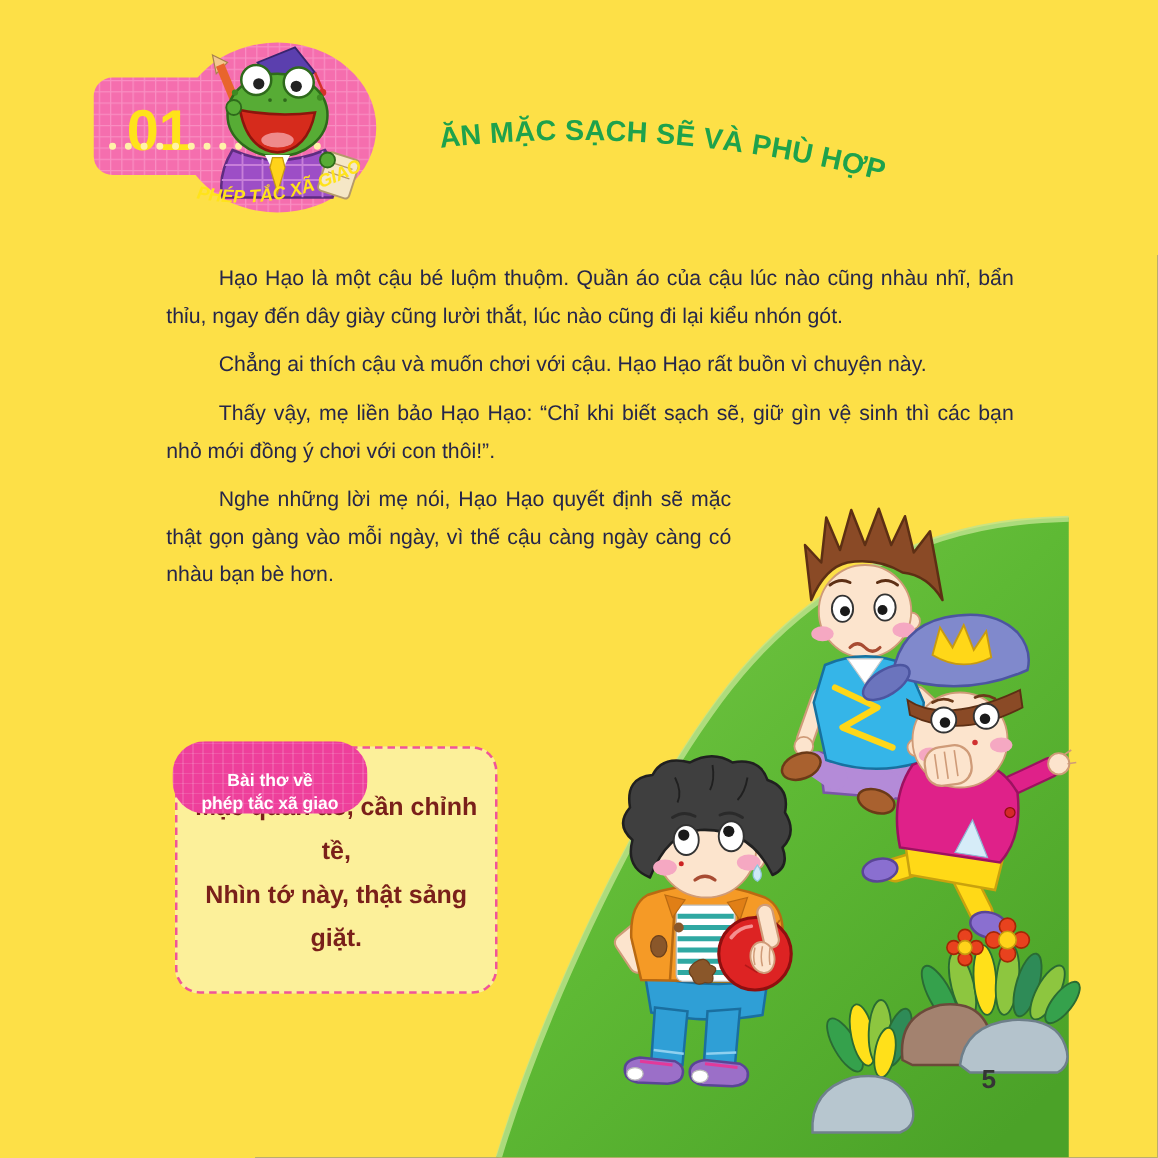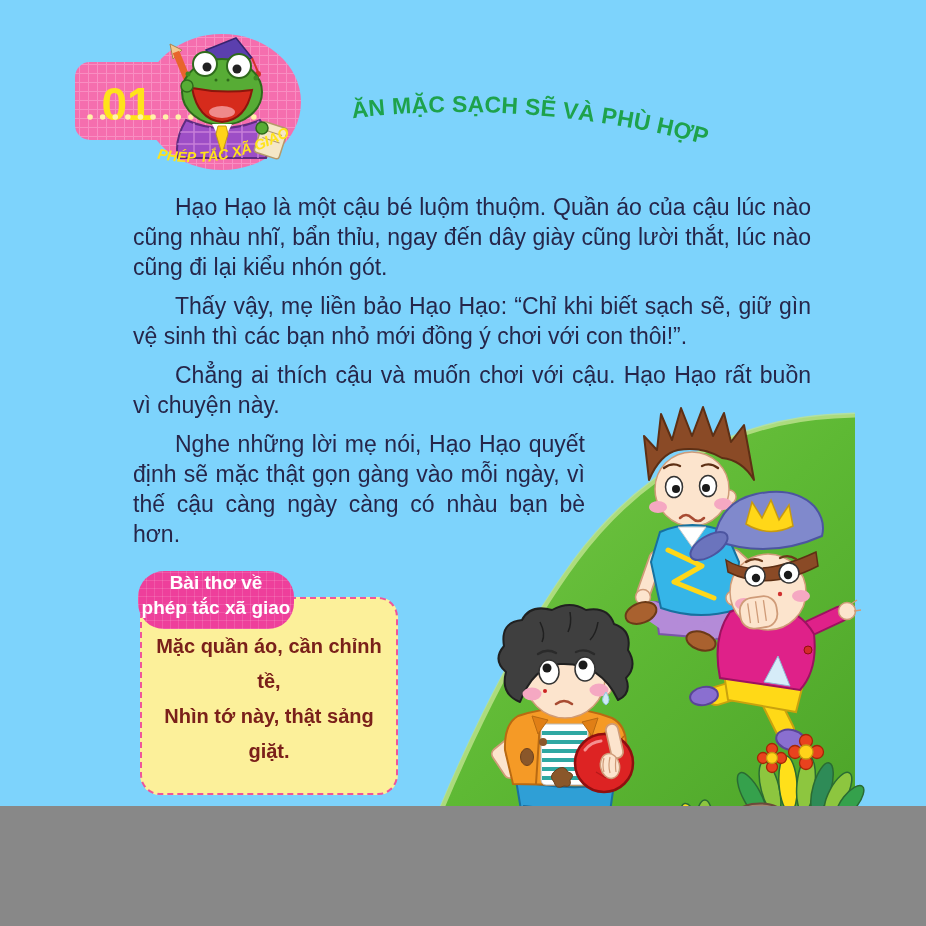--- a/index.html
+++ b/index.html
@@ -1,35 +1,35 @@
 <!DOCTYPE html>
 <html><head>
 <meta charset="utf-8">
 <style>
   html,body{margin:0;padding:0;background:#888;}
-  .page{position:relative;width:926px;height:806px;background:#7dd3fc;overflow:hidden;
+  .page{position:relative;width:926px;height:926px;background:#fde047;overflow:hidden;
         font-family:"Liberation Sans",sans-serif;margin:0 auto;}
   .art{position:absolute;left:0;top:0;width:926px;height:926px;z-index:1;pointer-events:none;}
   .badge-svg{position:absolute;left:70px;top:28px;z-index:2;}
   .title-svg{position:absolute;left:312px;top:76px;z-index:2;}
-  .story{position:absolute;left:133px;top:192px;width:678px;z-index:2;
-         color:#26264a;font-size:23px;line-height:30px;text-align:justify;}
+  .story{position:absolute;left:133px;top:208px;width:678px;z-index:2;
+         color:#26264a;font-size:17px;line-height:30px;text-align:justify;}
   .story p{margin:0 0 9px 0;text-indent:42px;}
   .story p.narrow{width:452px;text-align:justify;}
   .poem-box{position:absolute;left:140px;top:597px;width:258px;height:198px;z-index:3;
             background:#fcf09a;border:2px dashed #f0549a;border-radius:20px;box-sizing:border-box;}
   .poem-lines{margin-top:30px;text-align:center;font-weight:bold;font-size:20px;
               line-height:35px;color:#7a201a;}
   .poem-lines p{margin:0;}
-  .poem-label{position:absolute;left:138px;top:571px;width:156px;height:58px;z-index:4;
+  .poem-label{position:absolute;left:138px;top:593px;width:156px;height:58px;z-index:4;
               background-color:#ee3f9b;
               background-image:repeating-linear-gradient(0deg,rgba(255,255,255,.13) 0 1px,transparent 1px 8px),
                                repeating-linear-gradient(90deg,rgba(255,255,255,.13) 0 1px,transparent 1px 8px);
-              border-radius:26px;color:#fff;font-weight:bold;font-size:19px;line-height:1.3;
-              display:flex;flex-direction:column;align-items:center;justify-content:flex-start;text-align:center;}
+              border-radius:26px;color:#fff;font-weight:bold;font-size:14px;line-height:1.3;
+              display:flex;flex-direction:column;align-items:center;justify-content:flex-end;text-align:center;}
   .page-num{position:absolute;left:776px;top:852px;width:30px;z-index:5;text-align:center;
             font-size:21px;font-weight:bold;color:#353535;}
 </style>
 </head>
 <body>
 
 <div class="page">
 
   <svg class="art" viewBox="0 0 926 926" aria-hidden="true">
     <defs>
@@ -246,22 +246,22 @@
     <defs>
         <path id="titleArc" d="M 12 46 Q 212 16 422 76" fill="none"></path>
       </defs>
     <text font-family="Liberation Sans, sans-serif" font-size="23" font-weight="bold" fill="#1ea24c" letter-spacing="0.2">
       <textPath href="#titleArc" startOffset="50%" text-anchor="middle">ĂN MẶC SẠCH SẼ VÀ PHÙ HỢP</textPath>
     </text>
   </svg>
 
   <div class="story">
     <p>Hạo Hạo là một cậu bé luộm thuộm. Quần áo của cậu lúc nào cũng nhàu nhĩ, bẩn thỉu, ngay đến dây giày cũng lười thắt, lúc nào cũng đi lại kiểu nhón gót.</p>
+    <p>Chẳng ai thích cậu và muốn chơi với cậu. Hạo Hạo rất buồn vì chuyện này.</p>
     <p>Thấy vậy, mẹ liền bảo Hạo Hạo: “Chỉ khi biết sạch sẽ, giữ gìn vệ sinh thì các bạn nhỏ mới đồng ý chơi với con thôi!”.</p>
-    <p>Chẳng ai thích cậu và muốn chơi với cậu. Hạo Hạo rất buồn vì chuyện này.</p>
     <p class="narrow">Nghe những lời mẹ nói, Hạo Hạo quyết định sẽ mặc thật gọn gàng vào mỗi ngày, vì thế cậu càng ngày càng có nhàu bạn bè hơn.</p>
   </div>
 
   <div class="poem-box">
     <div class="poem-lines">
       <p>Mặc quần áo, cần chỉnh tề,</p>
       <p>Nhìn tớ này, thật sảng giặt.</p>
     </div>
   </div>
   <div class="poem-label">

